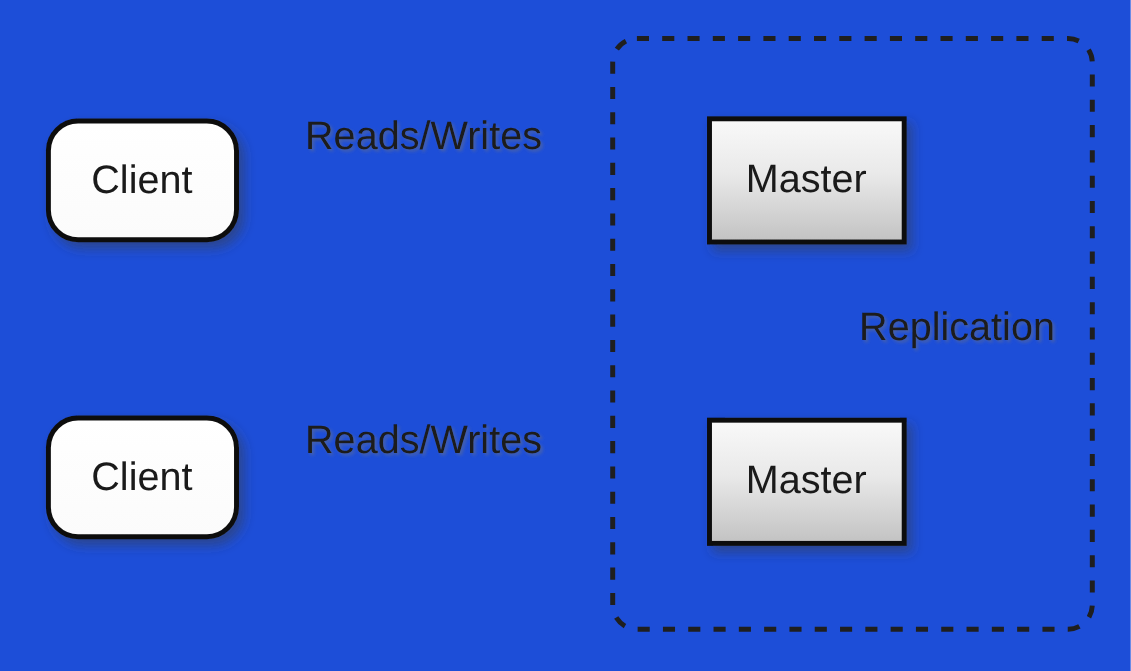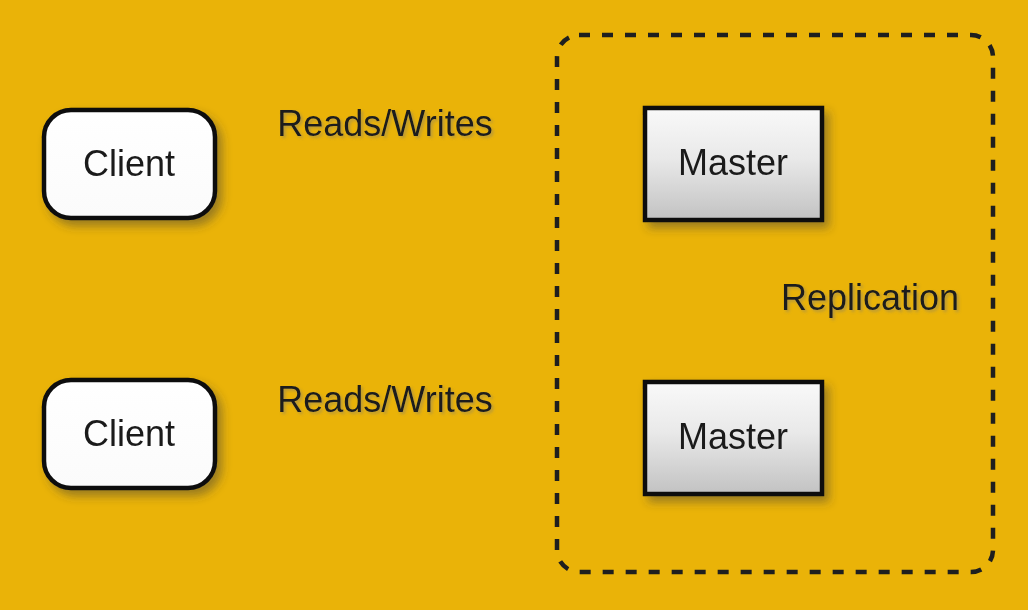--- a/index.html
+++ b/index.html
@@ -8,21 +8,21 @@
     padding: 0;
     background: #ffffff;
   }
   body {
     font-family: "Liberation Sans", sans-serif;
   }
   #canvas {
     position: relative;
     width: 1028px;
     height: 610px;
-    background: #eab308;
+    background: #1d4ed8;
     overflow: hidden;
   }
   #diagram-svg {
     position: absolute;
     left: 0;
     top: 0;
     width: 1028px;
     height: 610px;
   }
   .node-label {

